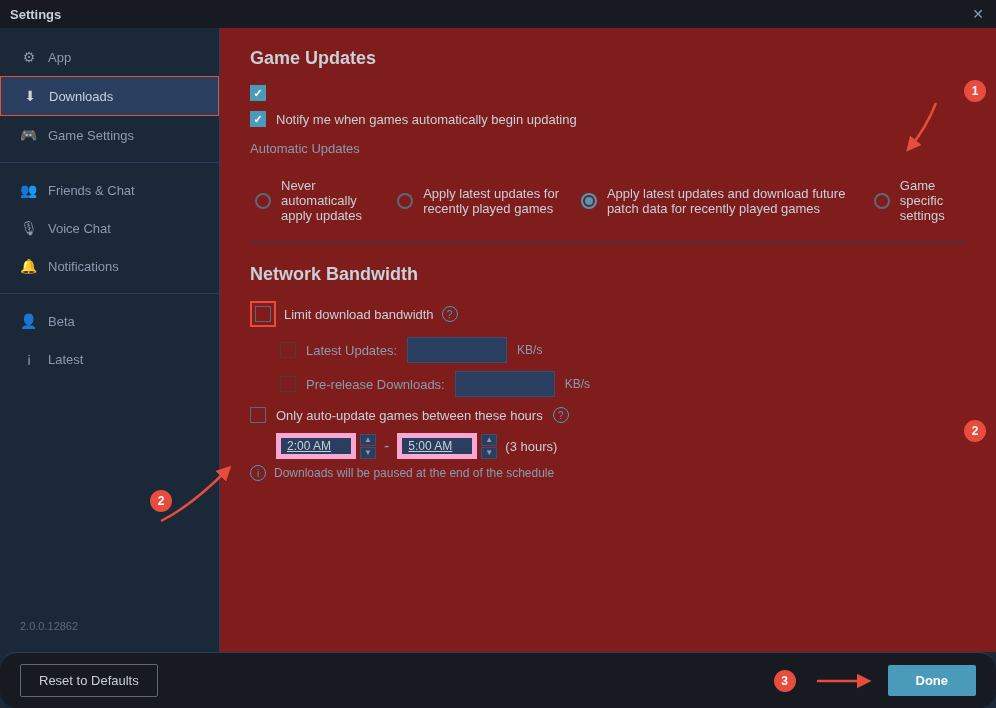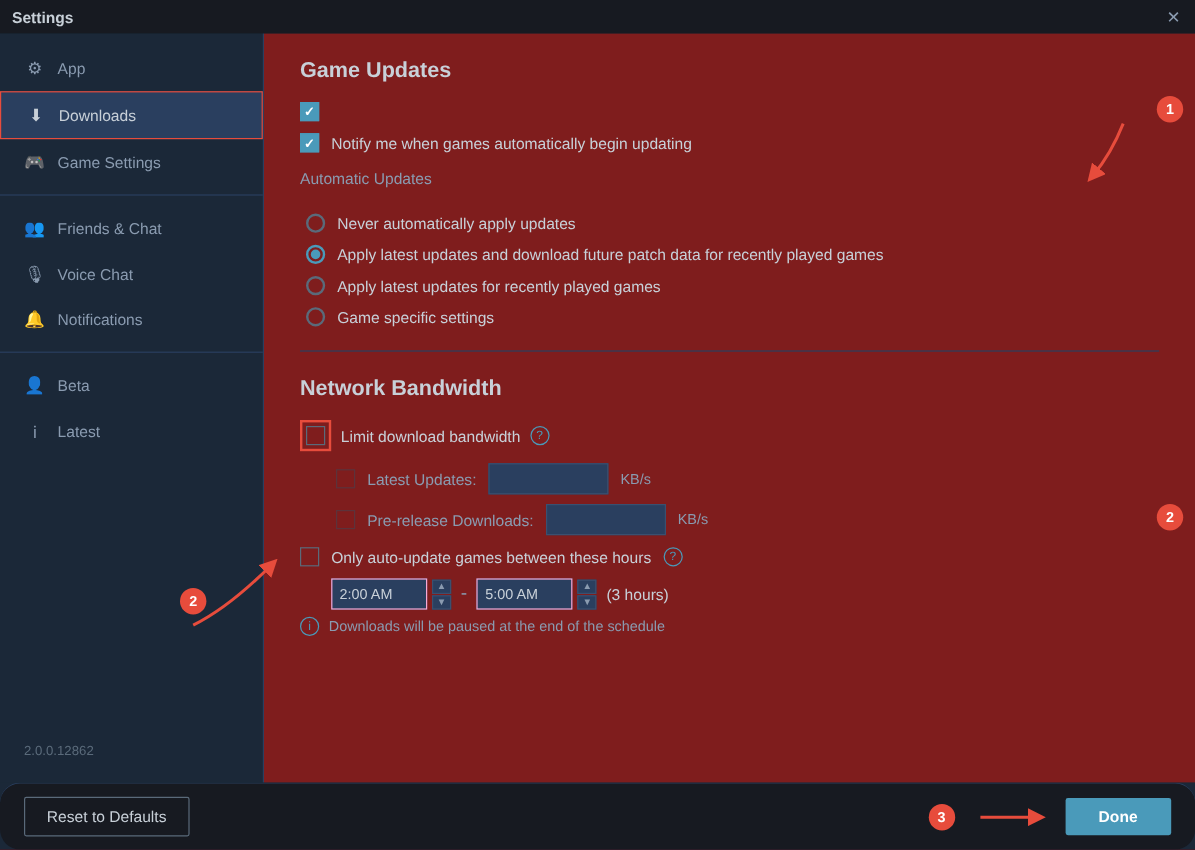--- a/index.html
+++ b/index.html
@@ -172,21 +172,21 @@
       flex-shrink: 0;
       opacity: 0.5;
     }
     .subsection-title {
       font-size: 13px;
       color: #8a9bb0;
       margin: 14px 0 22px 0;
     }
     .radio-group {
       display: flex;
-      flex-direction: column;
+      flex-direction: row;
       gap: 10px;
       margin-left: 5px;
     }
     .radio-row {
       display: flex;
       align-items: center;
       gap: 10px;
       font-size: 13px;
       color: #c8d0d8;
     }
@@ -267,24 +267,25 @@
     }
     .time-input-group {
       display: flex;
       align-items: center;
       gap: 4px;
     }
     .time-input {
       width: 80px;
       height: 26px;
       background: #2a3f5f;
-      border: 1px solid #f9a8d4;
+      border: 5px solid #f9a8d4;
       color: #c8d0d8;
       font-size: 12px;
       padding: 0 6px;
+      text-decoration: underline;
     }
     .time-arrows {
       display: flex;
       flex-direction: column;
       gap: 1px;
     }
     .time-arrow-btn {
       width: 16px;
       height: 12px;
       background: #2a3f5f;
@@ -442,26 +443,26 @@
       </div>
 
       <div class="subsection-title">Automatic Updates</div>
 
       <div class="radio-group">
         <div class="radio-row">
           <div class="radio-btn"></div>
           <span>Never automatically apply updates</span>
         </div>
         <div class="radio-row">
+          <div class="radio-btn"></div>
+          <span>Apply latest updates for recently played games</span>
+        </div>
+        <div class="radio-row">
           <div class="radio-btn selected"></div>
           <span>Apply latest updates and download future patch data for recently played games</span>
-        </div>
-        <div class="radio-row">
-          <div class="radio-btn"></div>
-          <span>Apply latest updates for recently played games</span>
         </div>
         <div class="radio-row">
           <div class="radio-btn"></div>
           <span>Game specific settings</span>
         </div>
       </div>
 
       <div class="section-divider"></div>
 
       <div class="section-title">Network Bandwidth</div>

